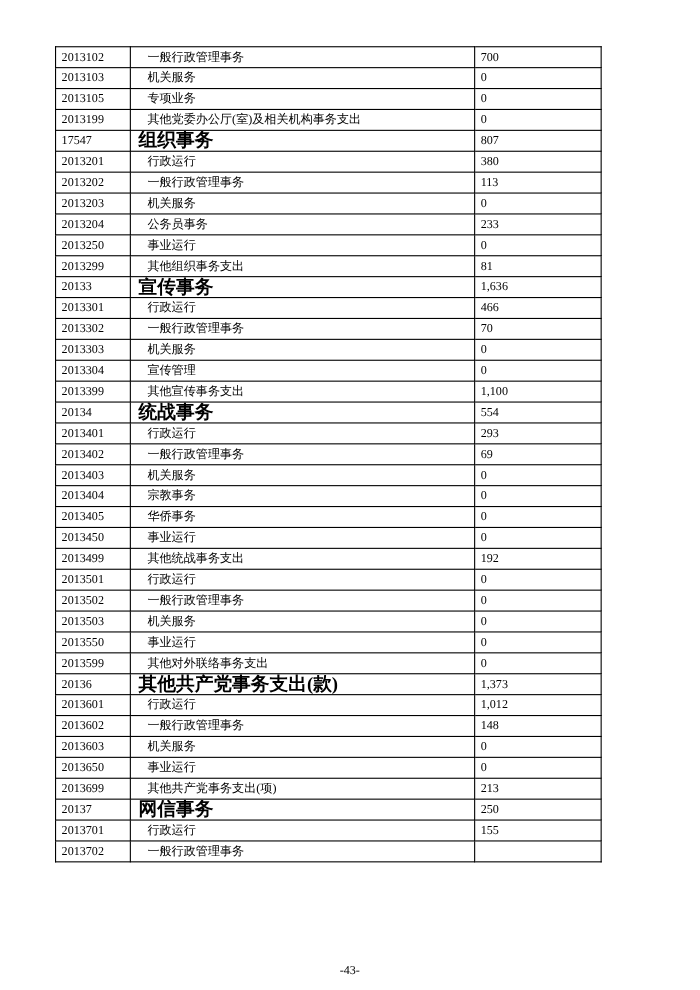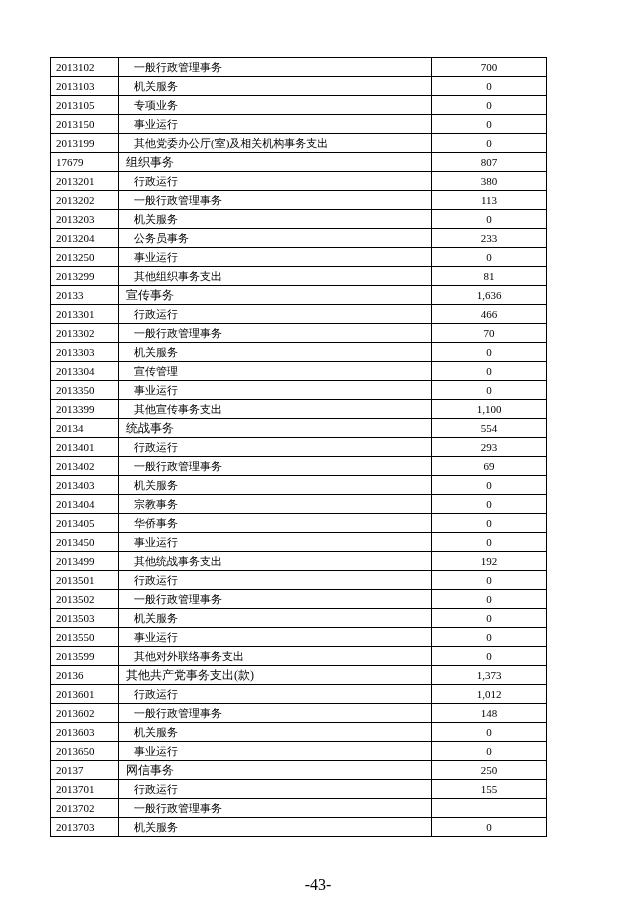--- a/index.html
+++ b/index.html
@@ -14,21 +14,21 @@
   .page {
     position: relative;
     width: 636px;
     height: 900px;
     overflow: hidden;
     background: #ffffff;
   }
   table.budget {
     position: absolute;
     left: 50px;
-    top: 57px;
+    top: 42px;
     width: 496px;
     border-collapse: collapse;
     table-layout: fixed;
     padding-left: 44px;
   }
   .budget td {
     border: 1px solid #000000;
     height: 18px;
     line-height: 18px;
     font-size: 11px;
@@ -38,34 +38,34 @@
     vertical-align: middle;
   }
   .budget td.code {
     padding-left: 5px;
   }
   .budget td.name {
     padding-left: 15px;
   }
   .budget tr.parent td.name {
     padding-left: 7px;
-    font-weight: normal;
-    font-size: 12px;
+    font-weight: bold;
+    font-size: 17px;
   }
   .budget td.value {
-    text-align: center;
+    text-align: left;
     padding-right: 5px;
   }
   .page-number {
     position: absolute;
     top: 876px;
     left: 0;
     width: 636px;
     text-align: center;
-    font-size: 16px;
+    font-size: 11px;
   }
 </style>
 </head>
 <body>
 
 <div class="page">
   <table class="budget">
     <colgroup>
       <col style="width:68px">
       <col style="width:313px">
@@ -81,31 +81,26 @@
           <td class="code">2013103</td>
           <td class="name">机关服务</td>
           <td class="value">0</td>
         </tr>
         <tr>
           <td class="code">2013105</td>
           <td class="name">专项业务</td>
           <td class="value">0</td>
         </tr>
         <tr>
-          <td class="code">2013150</td>
-          <td class="name">事业运行</td>
-          <td class="value">0</td>
-        </tr>
-        <tr>
           <td class="code">2013199</td>
           <td class="name">其他党委办公厅(室)及相关机构事务支出</td>
           <td class="value">0</td>
         </tr>
         <tr class="parent">
-          <td class="code">17679</td>
+          <td class="code">17547</td>
           <td class="name">组织事务</td>
           <td class="value">807</td>
         </tr>
         <tr>
           <td class="code">2013201</td>
           <td class="name">行政运行</td>
           <td class="value">380</td>
         </tr>
         <tr>
           <td class="code">2013202</td>
@@ -151,25 +146,20 @@
           <td class="code">2013303</td>
           <td class="name">机关服务</td>
           <td class="value">0</td>
         </tr>
         <tr>
           <td class="code">2013304</td>
           <td class="name">宣传管理</td>
           <td class="value">0</td>
         </tr>
         <tr>
-          <td class="code">2013350</td>
-          <td class="name">事业运行</td>
-          <td class="value">0</td>
-        </tr>
-        <tr>
           <td class="code">2013399</td>
           <td class="name">其他宣传事务支出</td>
           <td class="value">1,100</td>
         </tr>
         <tr class="parent">
           <td class="code">20134</td>
           <td class="name">统战事务</td>
           <td class="value">554</td>
         </tr>
         <tr>
@@ -250,36 +240,36 @@
         <tr>
           <td class="code">2013603</td>
           <td class="name">机关服务</td>
           <td class="value">0</td>
         </tr>
         <tr>
           <td class="code">2013650</td>
           <td class="name">事业运行</td>
           <td class="value">0</td>
         </tr>
+        <tr>
+          <td class="code">2013699</td>
+          <td class="name">其他共产党事务支出(项)</td>
+          <td class="value">213</td>
+        </tr>
         <tr class="parent">
           <td class="code">20137</td>
           <td class="name">网信事务</td>
           <td class="value">250</td>
         </tr>
         <tr>
           <td class="code">2013701</td>
           <td class="name">行政运行</td>
           <td class="value">155</td>
         </tr>
         <tr>
           <td class="code">2013702</td>
           <td class="name">一般行政管理事务</td>
           <td class="value"></td>
-        </tr>
-        <tr>
-          <td class="code">2013703</td>
-          <td class="name">机关服务</td>
-          <td class="value">0</td>
         </tr>
       </tbody>
   </table>
   <div class="page-number">-43-</div>
 </div>
 
 </body></html>

